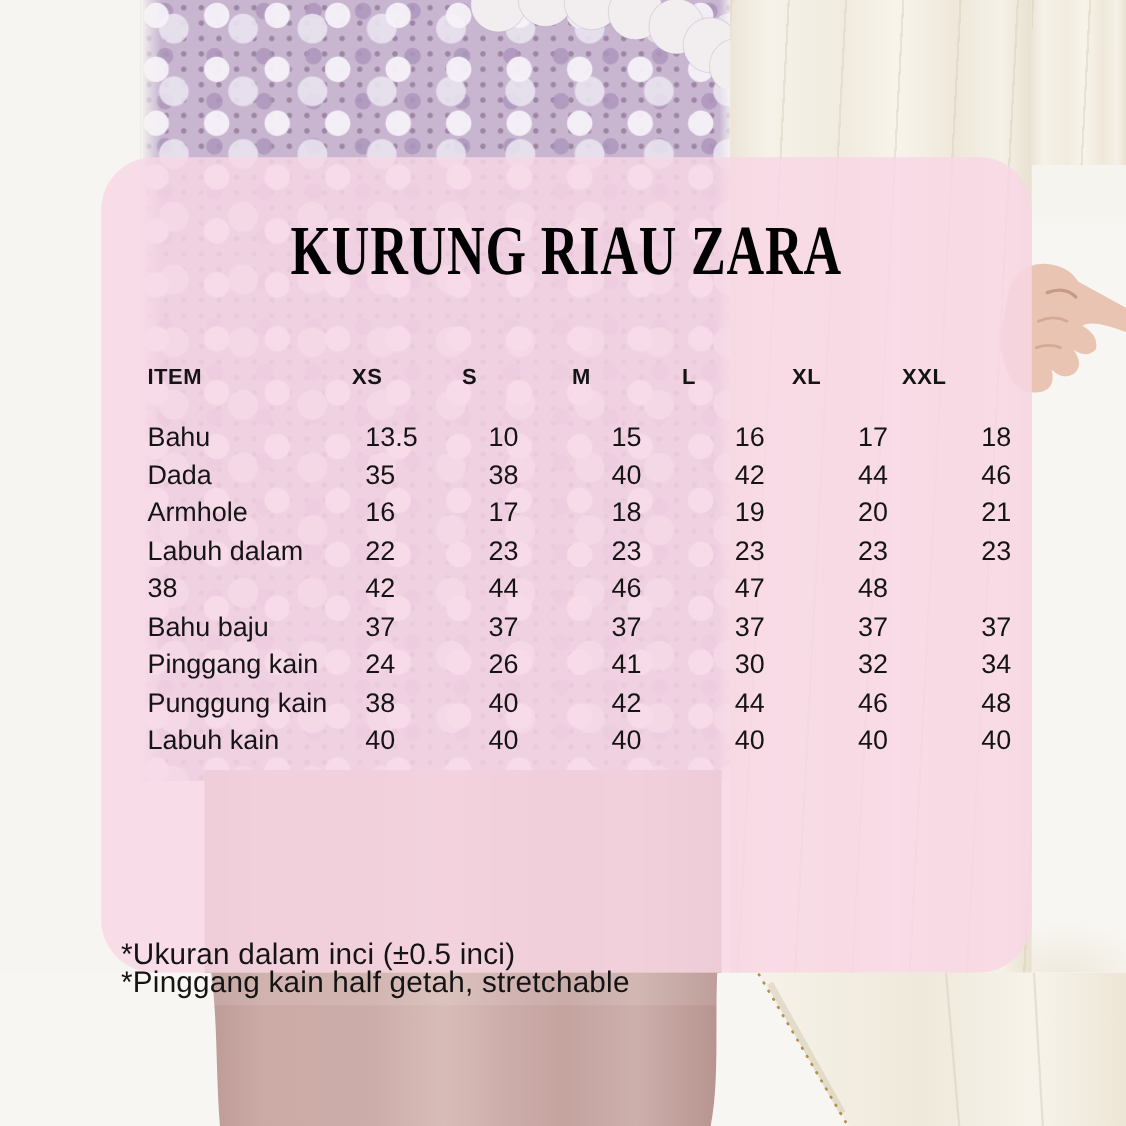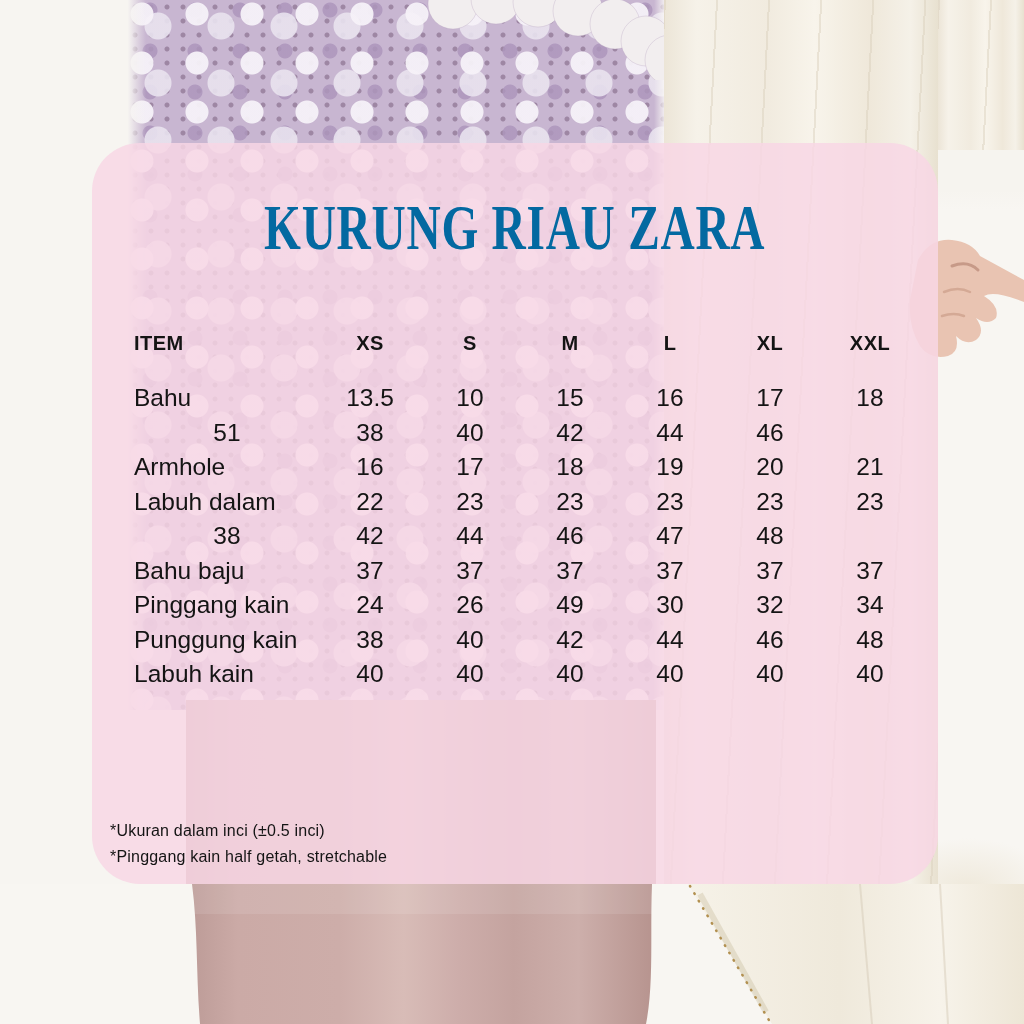--- a/index.html
+++ b/index.html
@@ -50,33 +50,33 @@
   .hand{position:absolute;left:900px;top:200px;width:124px;height:180px;z-index:5;}
   .bottom-photo{position:absolute;left:0;top:884px;width:1024px;height:140px;z-index:4;}
   
   .panel{
     position:absolute;left:92px;top:143px;width:846px;height:741px;
     border-radius:48px;background:rgba(248,215,229,0.84);z-index:10;
   }
   .title{
     position:absolute;top:48px;left:0;width:100%;margin:0;text-align:center;
     font-family:"Liberation Serif","DejaVu Serif",serif;font-weight:700;font-size:64px;
-    color:#0369a1;letter-spacing:1px;
+    color:#000000;letter-spacing:1px;
   }
   .title-inner{display:inline-block;white-space:nowrap;transform:scaleX(0.74);transform-origin:50% 50%;}
   .size-table{position:absolute;top:182px;left:42px;width:790px;}
   .row{display:grid;grid-template-columns:186px repeat(6,100px);}
   .cell{font-size:24.5px;line-height:inherit;color:#141414;}
-  .cell.num{text-align:center;}
+  .cell.num{}
   .row.header{line-height:36px;}
   .row.header .cell{font-weight:700;font-size:20px;letter-spacing:0.5px;}
-  .group .row{line-height:34.5px;}
+  .group .row{line-height:34.5px;gap:12px;}
   .group-0{margin-top:20px;}
   .group-1{}
-  .notes{position:absolute;left:18px;top:675px;font-size:16px;line-height:26px;letter-spacing:0.2px;}
+  .notes{position:absolute;left:18px;top:711px;font-size:27px;line-height:26px;letter-spacing:0.2px;}
 </style>
 </head>
 <body>
 
 <div class="stage">
 
   <div class="lace"></div>
   <svg class="scallops" viewBox="0 0 272 96" aria-hidden="true">
     <g fill="#f2eeef" stroke="rgba(180,160,190,0.3)" stroke-width="1">
       <circle cx="45" cy="20" r="25"></circle>
@@ -146,21 +146,22 @@
           <div class="row">
             <div class="cell item">Bahu</div>
             <div class="cell num">13.5</div>
             <div class="cell num">10</div>
             <div class="cell num">15</div>
             <div class="cell num">16</div>
             <div class="cell num">17</div>
             <div class="cell num">18</div>
           </div>
           <div class="row">
-            <div class="cell num">51</div>
+            <div class="cell item">Dada</div>
+            <div class="cell num">35</div>
             <div class="cell num">38</div>
             <div class="cell num">40</div>
             <div class="cell num">42</div>
             <div class="cell num">44</div>
             <div class="cell num">46</div>
           </div>
           <div class="row">
             <div class="cell item">Armhole</div>
             <div class="cell num">16</div>
             <div class="cell num">17</div>
@@ -194,21 +195,21 @@
             <div class="cell num">37</div>
             <div class="cell num">37</div>
             <div class="cell num">37</div>
           </div>
         </div>
       <div class="group group-1">
           <div class="row">
             <div class="cell item">Pinggang kain</div>
             <div class="cell num">24</div>
             <div class="cell num">26</div>
-            <div class="cell num">49</div>
+            <div class="cell num">41</div>
             <div class="cell num">30</div>
             <div class="cell num">32</div>
             <div class="cell num">34</div>
           </div>
           <div class="row">
             <div class="cell item">Punggung kain</div>
             <div class="cell num">38</div>
             <div class="cell num">40</div>
             <div class="cell num">42</div>
             <div class="cell num">44</div>

